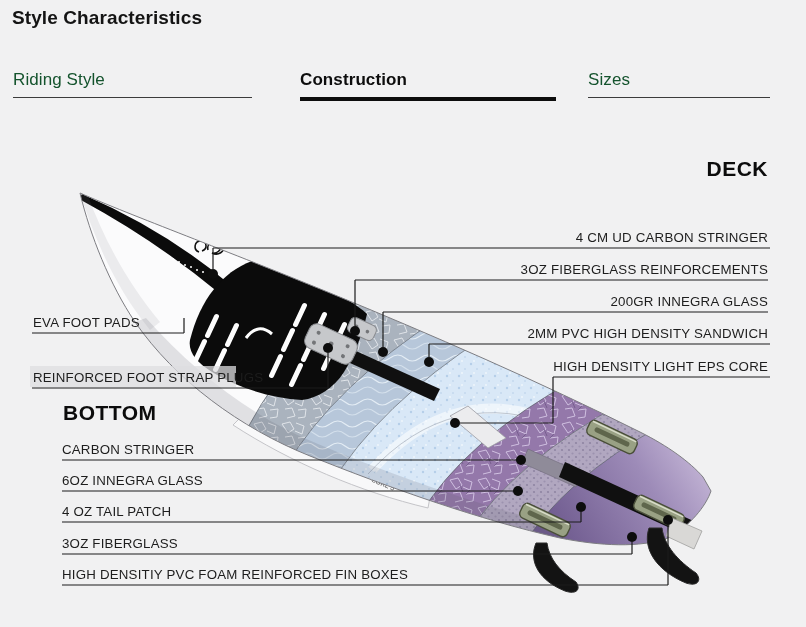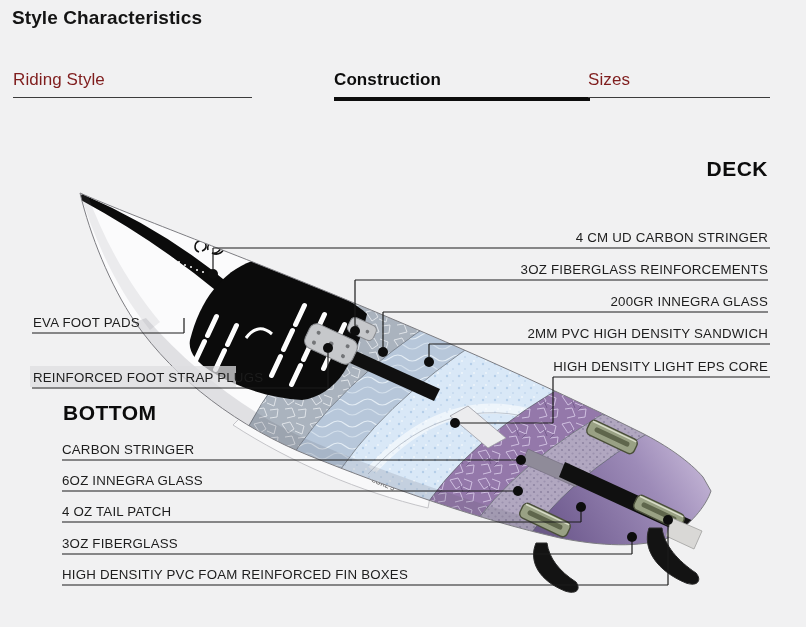--- a/index.html
+++ b/index.html
@@ -11,24 +11,24 @@
   }
   .page-title{
     position:absolute;left:12px;top:7px;
     font-size:19px;font-weight:600;color:#141414;letter-spacing:.1px;
   }
   .tab{
     position:absolute;top:70px;height:27px;
     font-size:17px;letter-spacing:.1px;
   }
   .tab .lbl{display:block;}
-  .tab-inactive{color:#7f1d1d;border-bottom:1px solid #3c3c3c;}
+  .tab-inactive{color:#14532d;border-bottom:1px solid #3c3c3c;}
   .tab-active{color:#0d0d0d;font-weight:700;border-bottom:4px solid #0d0d0d;}
   #tab-0{left:13px;width:239px;}
-  #tab-1{left:300px;width:256px;margin-left:34px;}
+  #tab-1{left:300px;width:256px;}
   #tab-2{left:588px;width:182px;}
   svg{position:absolute;left:0;top:0;}
   svg text{font-family:"Liberation Sans",sans-serif;}
   .callout{font-size:13.3px;fill:#1d1d1d;letter-spacing:.2px;}
   .heading{font-size:21px;font-weight:700;fill:#0c0c0c;letter-spacing:.5px;}
   .lead{stroke:#1c1c1c;stroke-width:1.2;fill:none;}
   .dot{fill:#0d0d0d;}
   .bandline{stroke:rgba(80,86,96,.65);stroke-width:1;fill:none;}
 </style>
 </head>

